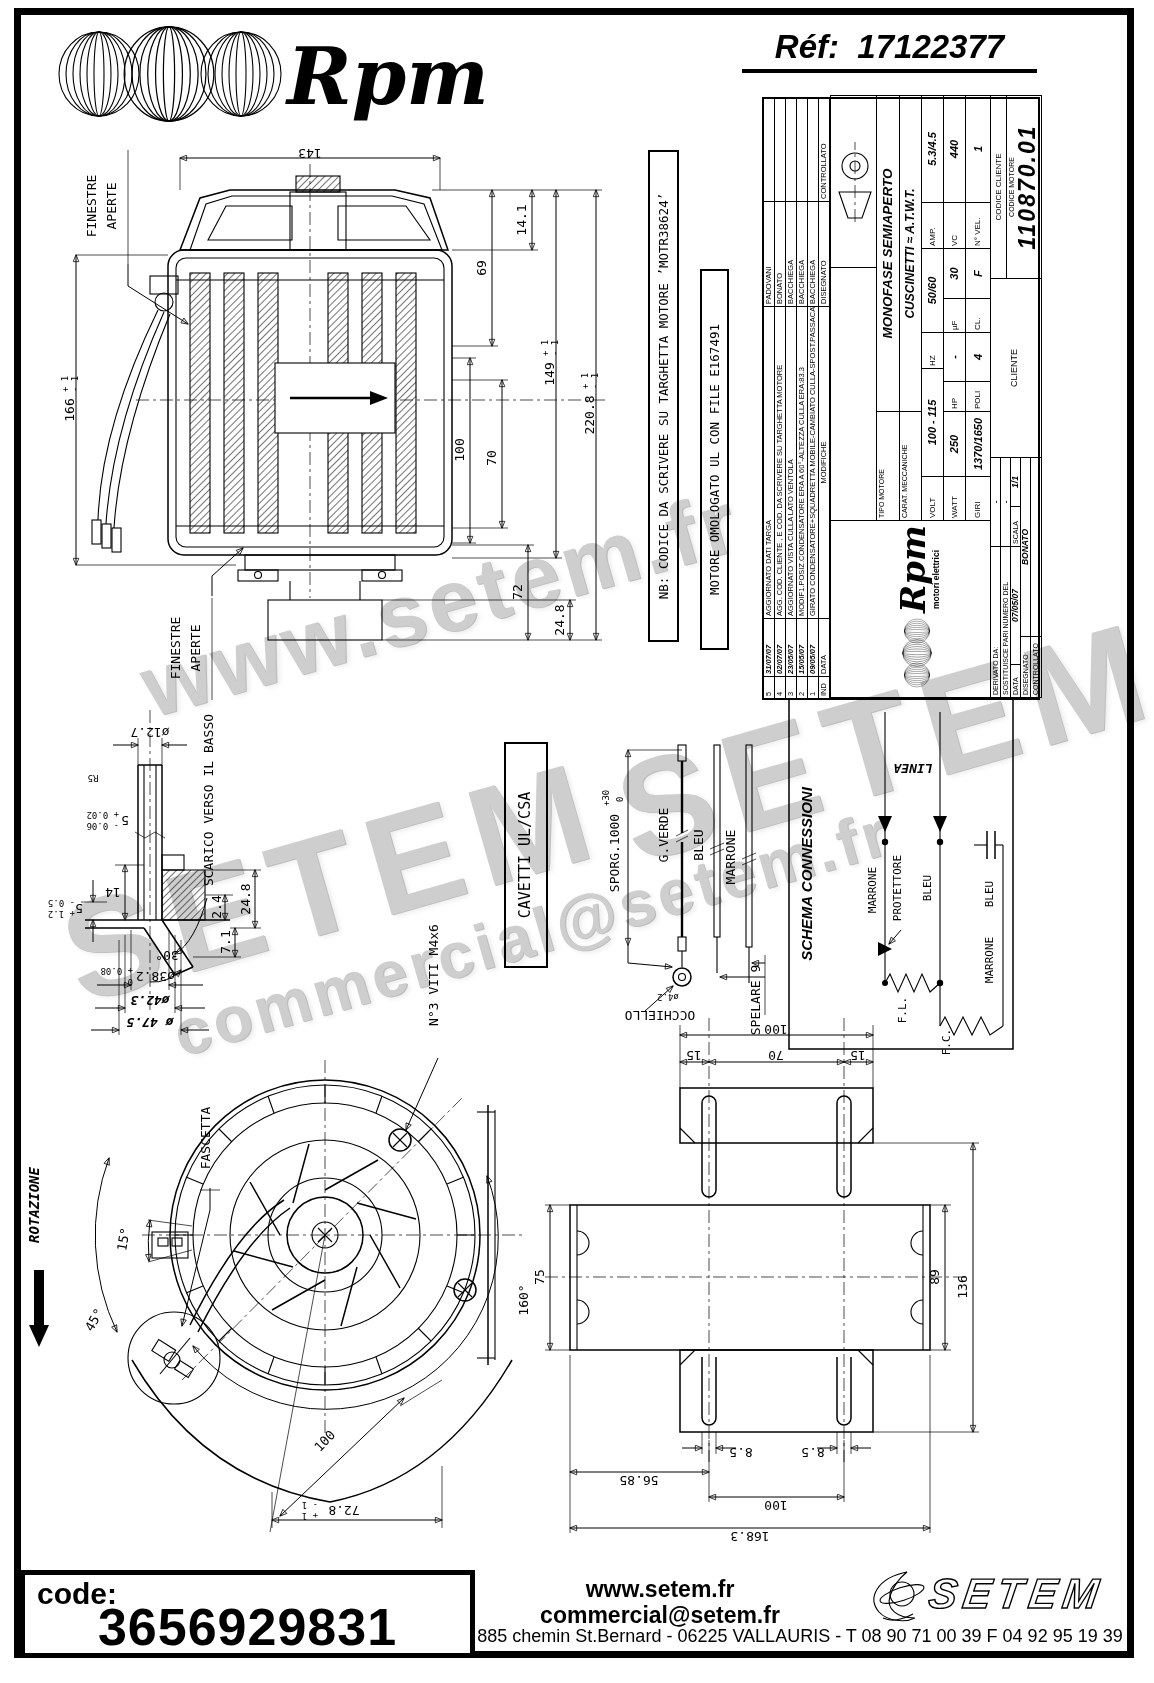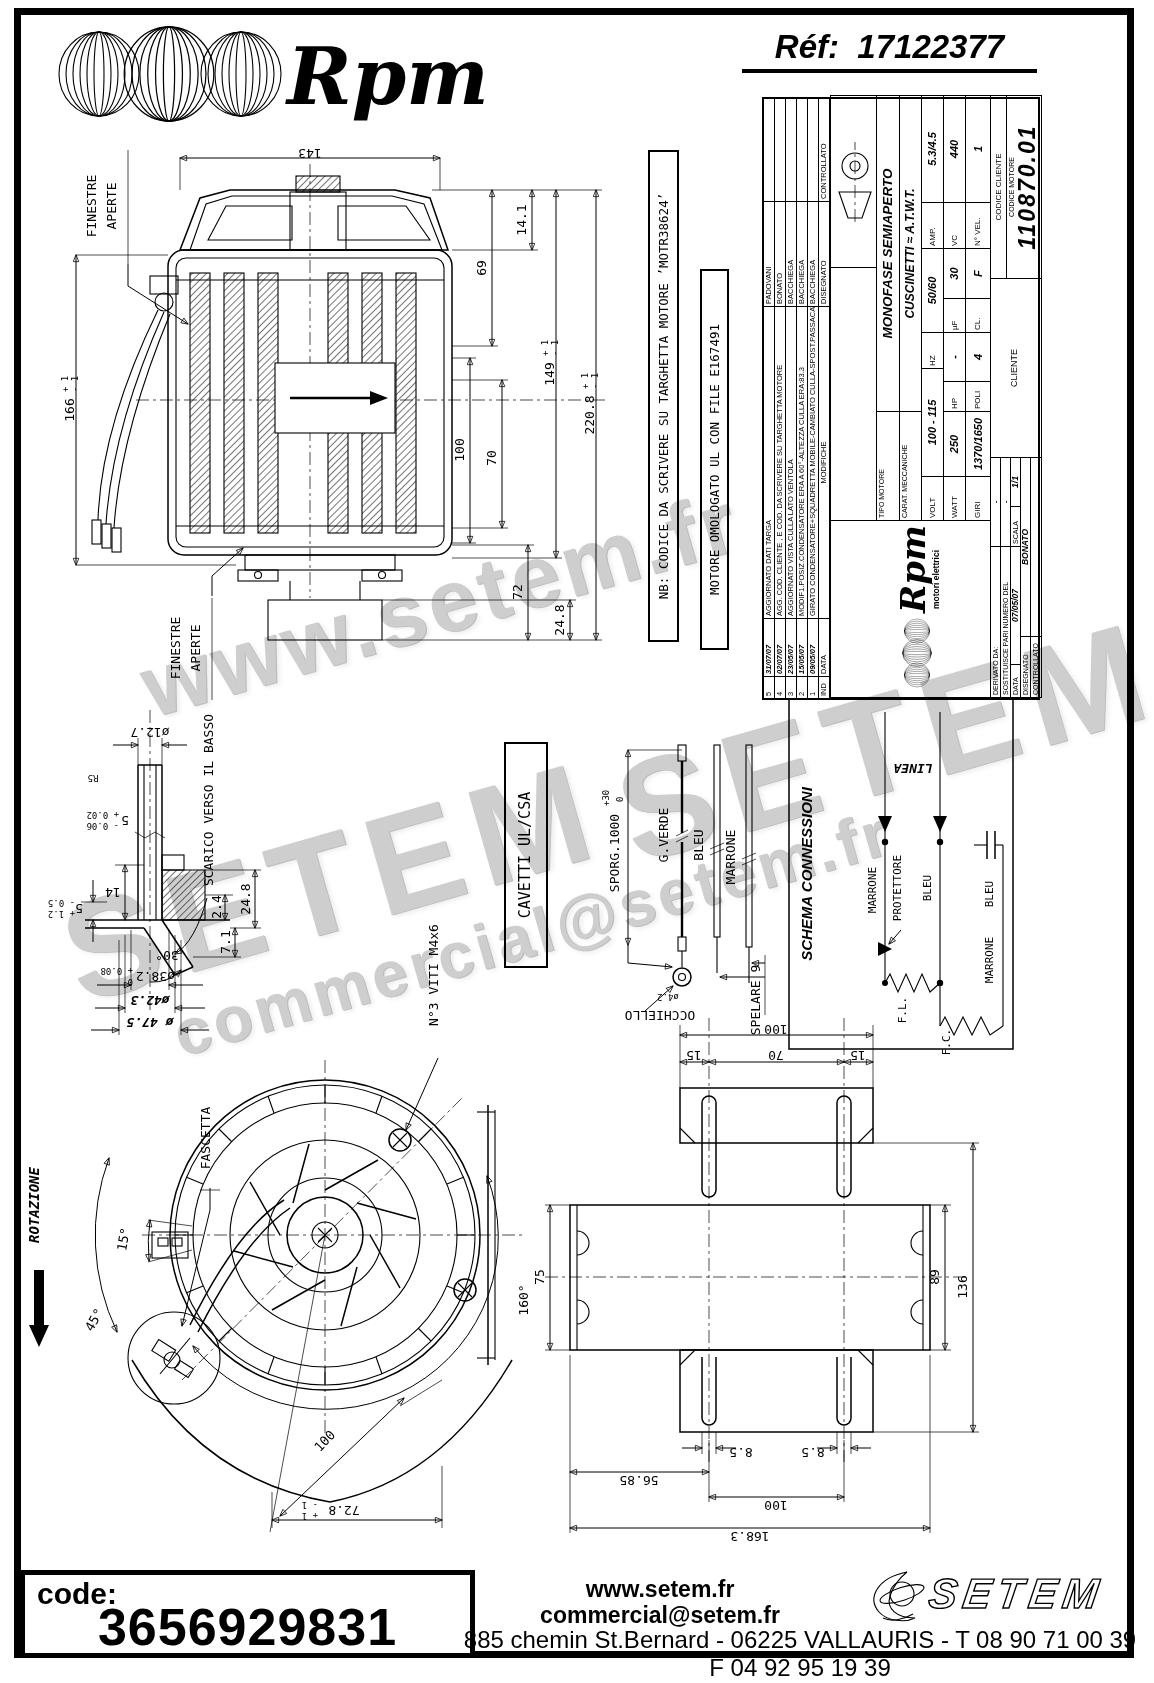--- a/index.html
+++ b/index.html
@@ -32,21 +32,21 @@
   .rev{display:grid;grid-template-columns:22px 58px 312px 105px 104px;grid-auto-rows:11px;position:absolute;left:0;top:0;width:601px;}
   .rc{border-right:1px solid #000;border-bottom:1px solid #000;font-size:7.5px;line-height:10px;padding:0 2px;white-space:nowrap;overflow:hidden;}
   .rc.it{font-style:italic;font-weight:bold;}
   .cell{position:absolute;border:1px solid #000;box-sizing:border-box;overflow:hidden;font-size:8px;}
   .cell .lab{font-size:7px;padding:1px 2px;display:block;}
   .v{font-style:italic;font-weight:bold;}
   .footer-code{position:absolute;left:20px;top:1570px;width:455px;height:88px;border:5px solid #000;box-sizing:border-box;background:#fff;z-index:5;}
   .footer-code .cl1{font-weight:bold;font-size:30px;padding:2px 0 0 12px;}
   .footer-code .cl2{font-weight:bold;font-size:52px;text-align:center;margin-top:-14px;letter-spacing:1px;}
   .fweb{position:absolute;left:490px;top:1576px;width:340px;text-align:center;font-weight:bold;font-size:23px;line-height:26px;z-index:5;}
-  .faddr{position:absolute;left:462px;top:1626px;width:676px;text-align:center;font-size:24px;z-index:5;}
+  .faddr{position:absolute;left:462px;top:1626px;width:676px;text-align:center;font-size:18px;z-index:5;}
 </style>
 </head>
 <body>
 
 <div class="page">
 
   <svg width="0" height="0" style="left:0;top:0;">
     <defs>
       <marker id="arr" viewBox="0 0 10 10" refX="9.5" refY="5" markerWidth="9" markerHeight="7" orient="auto-start-reverse">
         <path d="M0,1L10,5L0,9z" fill="#000" stroke="none"></path>

